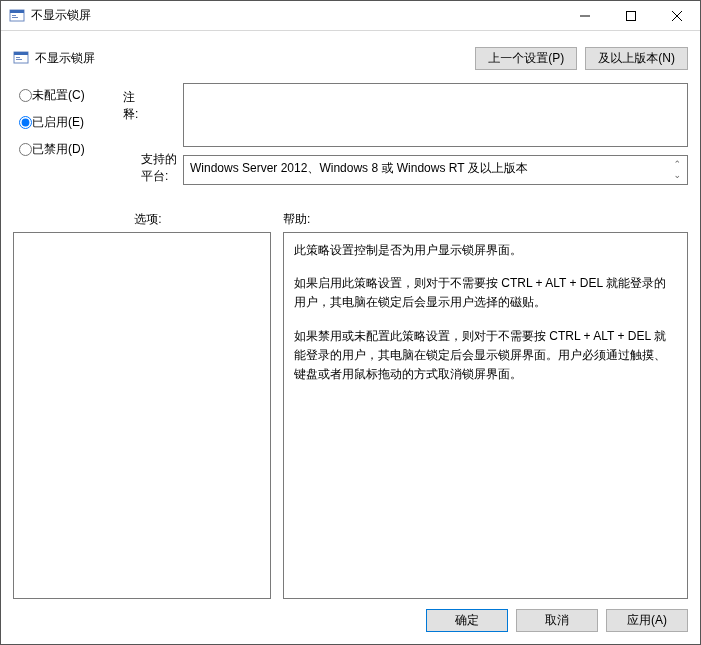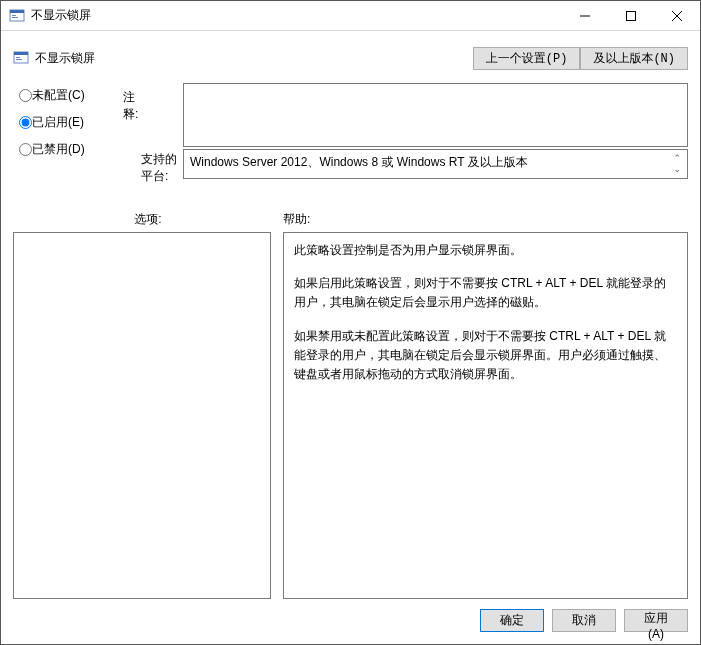--- a/index.html
+++ b/index.html
@@ -47,21 +47,21 @@
     display: flex;
     align-items: center;
     height: 38px;
   }
   .heading-icon {
     width: 16px; height: 16px;
     margin-right: 6px;
     display: inline-flex; align-items: center; justify-content: center;
   }
   .heading-text { font-size: 12px; }
-  .navbtns { margin-left: auto; display: flex; gap: 0; font-family: Liberation Mono, monospace; }
+  .navbtns { margin-left: auto; display: flex; gap: 8px; }
   .btn {
     height: 23px;
     padding: 0 12px;
     background: #e1e1e1;
     border: 1px solid #adadad;
     font-family: inherit;
     font-size: 12px;
     cursor: default;
   }
   .btn.default { border-color: #0078d7; }
@@ -80,21 +80,21 @@
   .lbl-comment { padding-top: 6px; }
   .lbl-supported { margin-top: 68px; }
   .comment-box {
     height: 64px;
     border: 1px solid #7a7a7a;
     background: #fff;
     overflow-y: scroll;
     position: relative;
   }
   .supported-box {
-    margin-top: 2px;
+    margin-top: 8px;
     height: 30px;
     border: 1px solid #7a7a7a;
     background: #fff;
     padding: 4px 6px;
     display: flex;
     align-items: flex-start;
     justify-content: space-between;
   }
   .supported-box .arrows {
     display:flex; flex-direction:column; gap:2px; color:#666; font-size:9px; line-height:9px;
@@ -121,21 +121,21 @@
   .panel.options { width: 258px; }
   .panel.help { flex: 1; padding: 8px 10px; line-height: 1.6; }
   .help p { margin: 0 0 14px 0; }
   
   .footer {
     display: flex;
     justify-content: flex-end;
     gap: 8px;
     padding-top: 10px;
   }
-  .footer .btn { width: 64px; }
+  .footer .btn { width: 82px; }
 </style>
 </head>
 <body>
 
 <div class="titlebar">
   <span class="icon">
     <svg width="16" height="16" viewBox="0 0 16 16">
       <rect x="1" y="2" width="14" height="11" fill="#fff" stroke="#6b88c0"></rect>
       <rect x="1" y="2" width="14" height="3" fill="#3a6ab8"></rect>
       <rect x="3" y="7" width="4" height="1" fill="#6b88c0"></rect>

